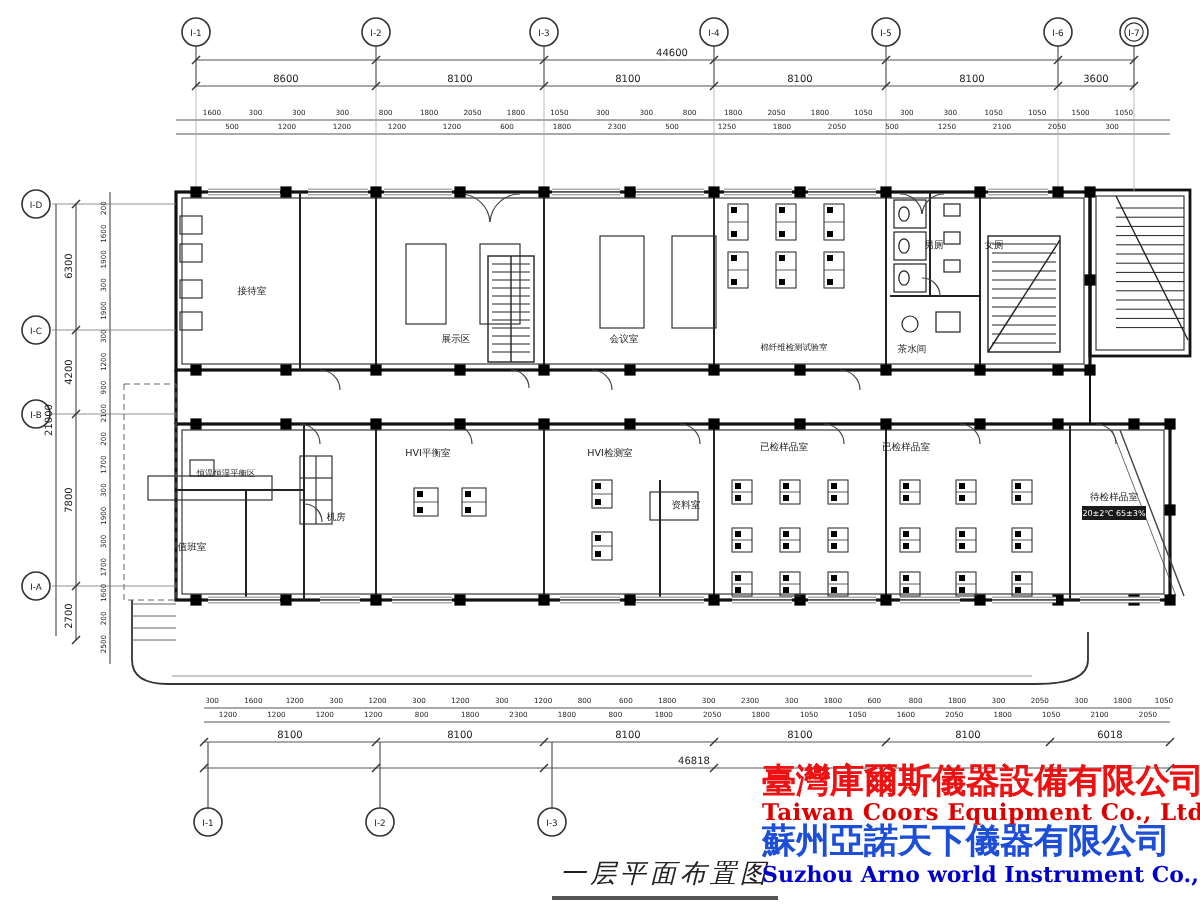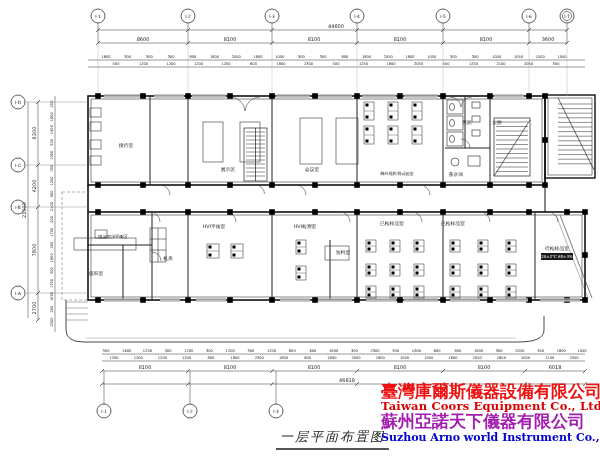--- a/index.html
+++ b/index.html
@@ -657,16 +657,16 @@
         <text x="343" y="254" font-size="4.8" fill="#222" text-anchor="middle">资料室</text>
         <rect x="541" y="253" width="32" height="7" fill="#1a1a1a"></rect>
         <text x="557" y="258.2" font-size="4" fill="#fff" text-anchor="middle">20±2℃ 65±3%</text>
       </g>
 </svg>
 
 <div class="title-block">一层平面布置图</div>
 
 <div class="co co-zh1" style="color: rgb(238, 17, 17);">臺灣庫爾斯儀器設備有限公司</div>
 <div class="co co-en1" style="color: rgb(221, 0, 0);">Taiwan Coors Equipment Co., Ltd.</div>
-<div class="co co-zh2" style="color: #a21caf;">蘇州亞諾天下儀器有限公司</div>
+<div class="co co-zh2" style="color: #1d4ed8;">蘇州亞諾天下儀器有限公司</div>
 <div class="co co-en2" style="color: rgb(0, 0, 204);">Suzhou Arno world Instrument Co., Ltd.</div>
 
 </div>
 
 </body></html>

